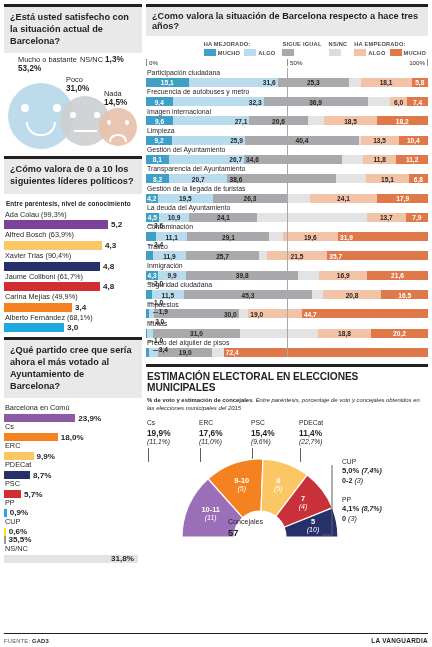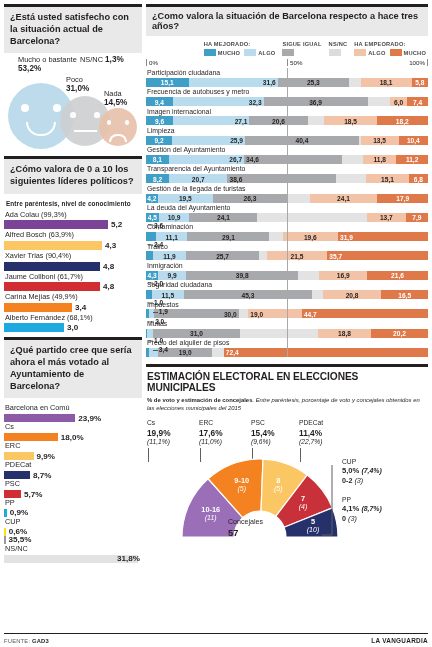--- a/index.html
+++ b/index.html
@@ -262,21 +262,21 @@
         <div class="pb-row">
           <div class="pb-track" style="">
             <div class="pb-bar" style="width:1.5px;background:#9a9a9a;"></div>
             <div class="pb-val">35,5%</div>
           </div>
         </div>
         <div class="pb-row">
           <div class="pb-name">NS/NC</div>
           <div class="pb-track" style="position:relative;">
             <div class="pb-bar" style="width:134px;background:#e3e3e3;"></div>
-            <div class="pb-val" style="position:absolute;right:2px;">31,8%</div>
+            <div class="pb-val" style="position:absolute;right:8px;">31,8%</div>
           </div>
         </div>
       </div>
 
   </div>
 
   <div class="col-right">
 
     <div class="rule-thick"></div>
     <div class="qhead-r">¿Como valora la situación de Barcelona respecto a hace tres años?</div>
@@ -685,21 +685,21 @@
 
     <div class="hemi-wrap" id="hemiWrap">
         <svg width="282" height="92" viewBox="0 0 282 92" style="position:absolute;left:0;top:0;">
           <path d="M 36 85.99999999999999 A 78 78 0 0 1 62.10459538708591 27.768848714266902 L 96.7015317956953 66.58961623808896 A 26 26 0 0 0 88 86 Z" fill="#9b6fb8" stroke="#ffffff" stroke-width="1.2"></path>
           <path d="M 62.10459538708591 27.768848714266902 A 78 78 0 0 1 116.98761322782276 8.057237878036815 L 114.99587107594093 60.01907929267894 A 26 26 0 0 0 96.7015317956953 66.58961623808896 Z" fill="#f58220" stroke="#ffffff" stroke-width="1.2"></path>
           <path d="M 116.98761322782276 8.057237878036815 A 78 78 0 0 1 161.28558205539775 23.967156040672734 L 129.76186068513258 65.32238534689091 A 26 26 0 0 0 114.99587107594093 60.01907929267894 Z" fill="#fbc765" stroke="#ffffff" stroke-width="1.2"></path>
           <path d="M 161.28558205539775 23.967156040672734 A 78 78 0 0 1 186.3451911859634 56.84226839642005 L 138.11506372865446 76.28075613214001 A 26 26 0 0 0 129.76186068513258 65.32238534689091 Z" fill="#c8303a" stroke="#ffffff" stroke-width="1.2"></path>
           <path d="M 186.3451911859634 56.84226839642005 A 78 78 0 0 1 192 86 L 140 86 A 26 26 0 0 0 138.11506372865446 76.28075613214001 Z" fill="#26316b" stroke="#ffffff" stroke-width="1.2"></path>
         </svg>
         <div class="seat-lbl" style="left:39.7248047102663px;top:53.910293592747635px;width:50px;">
-          <div class="s1">10-16</div>
+          <div class="s1">10-11</div>
           <div class="s2">(11)</div>
         </div>
         <div class="seat-lbl" style="left:70.74708856594086px;top:25.178437409103672px;width:50px;">
           <div class="s1">9-10</div>
           <div class="s2">(5)</div>
         </div>
         <div class="seat-lbl" style="left:107.25291143405914px;top:25.178437409103672px;width:50px;">
           <div class="s1">8</div>
           <div class="s2">(5)</div>
         </div>

